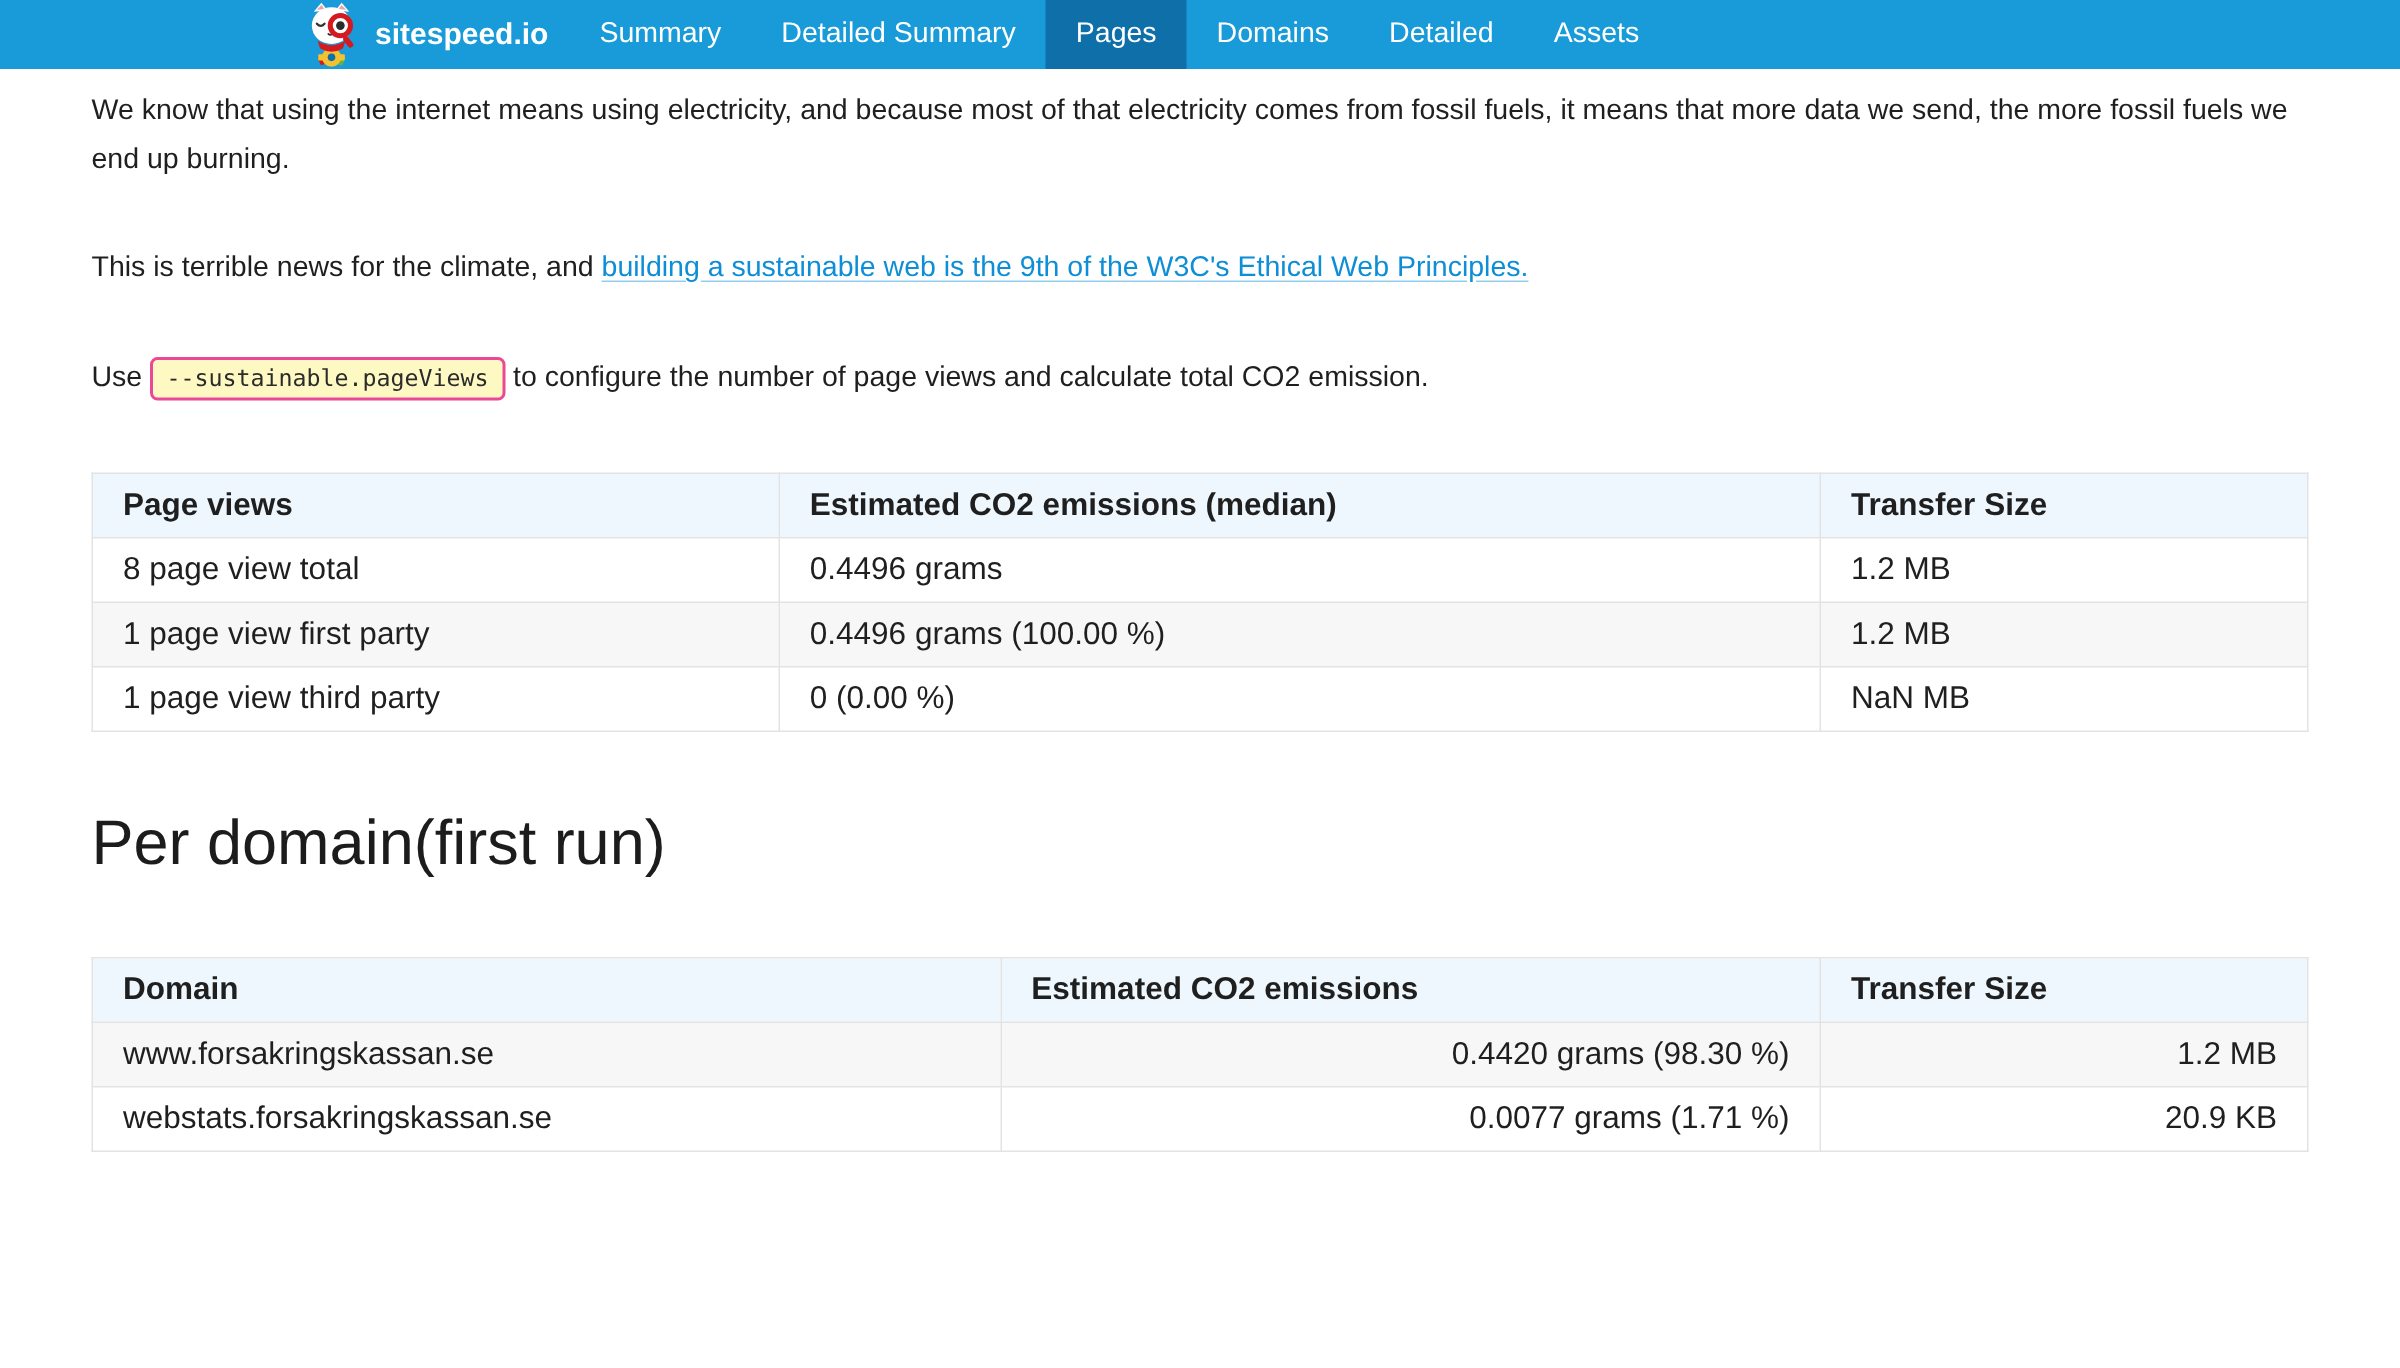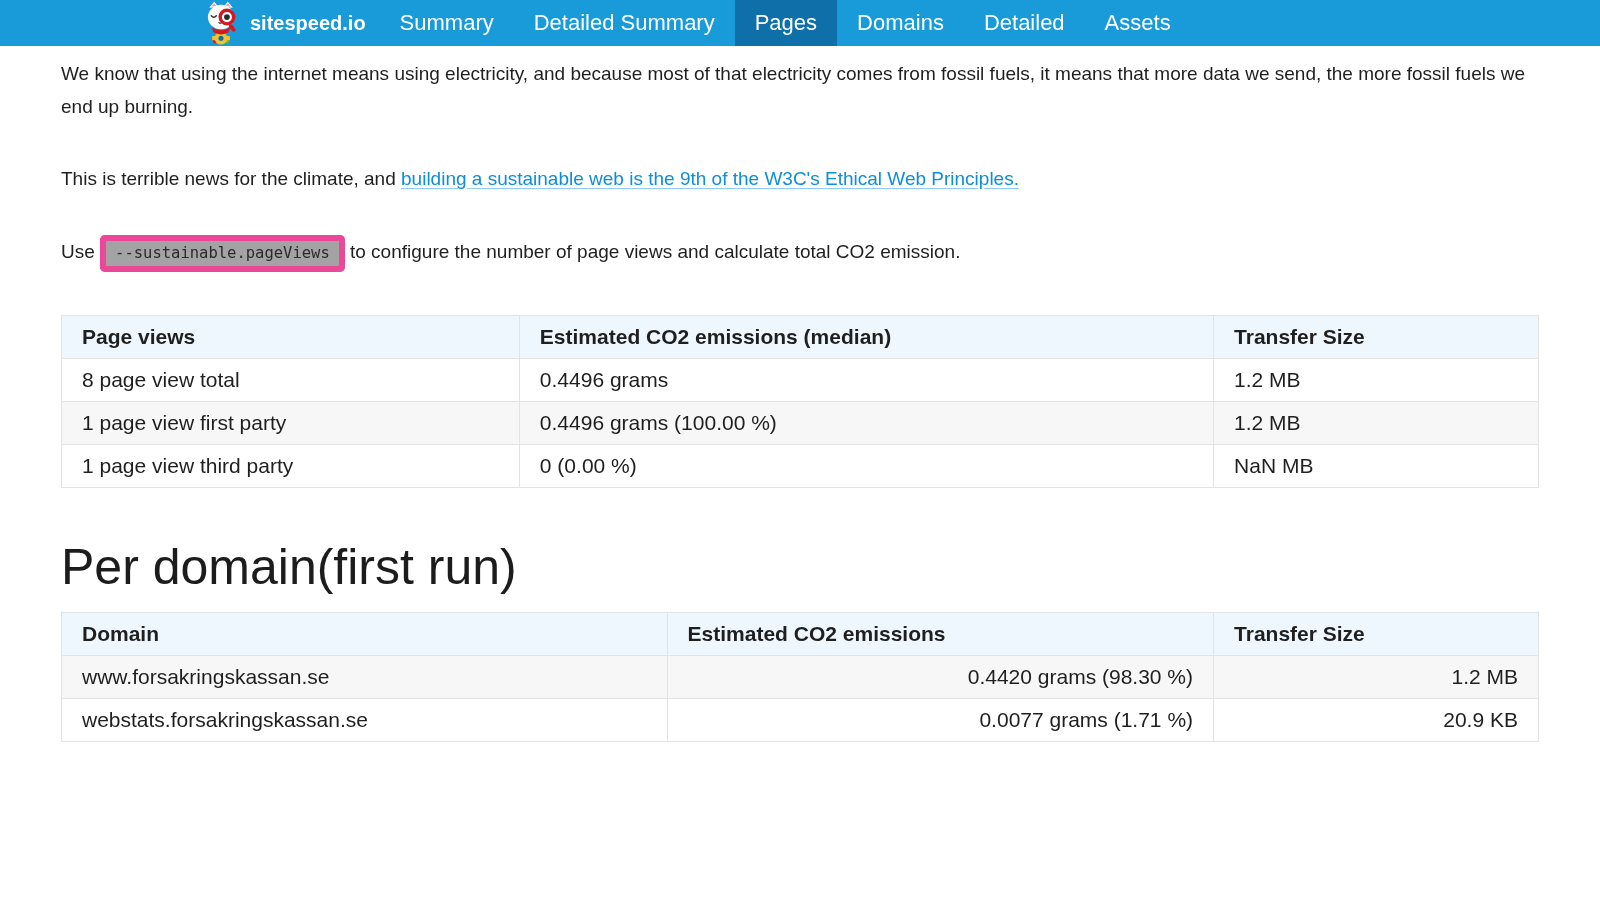--- a/index.html
+++ b/index.html
@@ -33,21 +33,21 @@
     font-weight: bold;
     margin-right: 14px;
     text-decoration: none;
   }
   .brand svg { display: block; }
   .nav-item {
     display: flex;
     align-items: center;
     padding: 0 20px;
     color: #ffffff;
-    font-size: 22px;
+    font-size: 19px;
     text-decoration: none;
     white-space: nowrap;
   }
   .nav-item.active { background: #0e6fa9; }
 
   
   .content {
     max-width: 1478px;
     margin: 0 auto;
     padding-top: 12px;
@@ -59,22 +59,22 @@
   }
   a.text-link {
     color: #0d8ed6;
     text-decoration: underline;
     text-decoration-color: #8fcdf0;
     text-underline-offset: 3px;
   }
   .code-chip {
     font-family: "DejaVu Sans Mono", monospace;
     font-size: 15.5px;
-    background: #a3a3a3;
-    border: 6px solid #ec4899;
+    background: #fef9c3;
+    border: 2px solid #ec4899;
     border-radius: 5px;
     padding: 3px 9px 4px 9px;
     color: #2b2b2b;
     white-space: nowrap;
   }
 
   
   table {
     width: 100%;
     border-collapse: collapse;
@@ -94,23 +94,23 @@
     font-weight: bold;
   }
   td { height: 43px; }
   table.pv-table { margin-top: 46px; }
   .pv-table col.c1 { width: 31%; }
   .pv-table col.c2 { width: 47%; }
   .pv-table col.c3 { width: 22%; }
   .pv-table tbody tr:nth-child(even) { background: #f7f7f7; }
 
   h1.section-heading {
-    font-size: 50px;
+    font-size: 42px;
     font-weight: 300;
-    margin: 50px 0 16px 0;
+    margin: 50px 0 52px 0;
     color: #1c1c1c;
   }
 
   .dom-table col.c1 { width: 41%; }
   .dom-table col.c2 { width: 37%; }
   .dom-table col.c3 { width: 22%; }
   .dom-table tbody tr:nth-child(odd) { background: #f7f7f7; }
   .dom-table td.num { text-align: right; }
 </style>
 </head>

